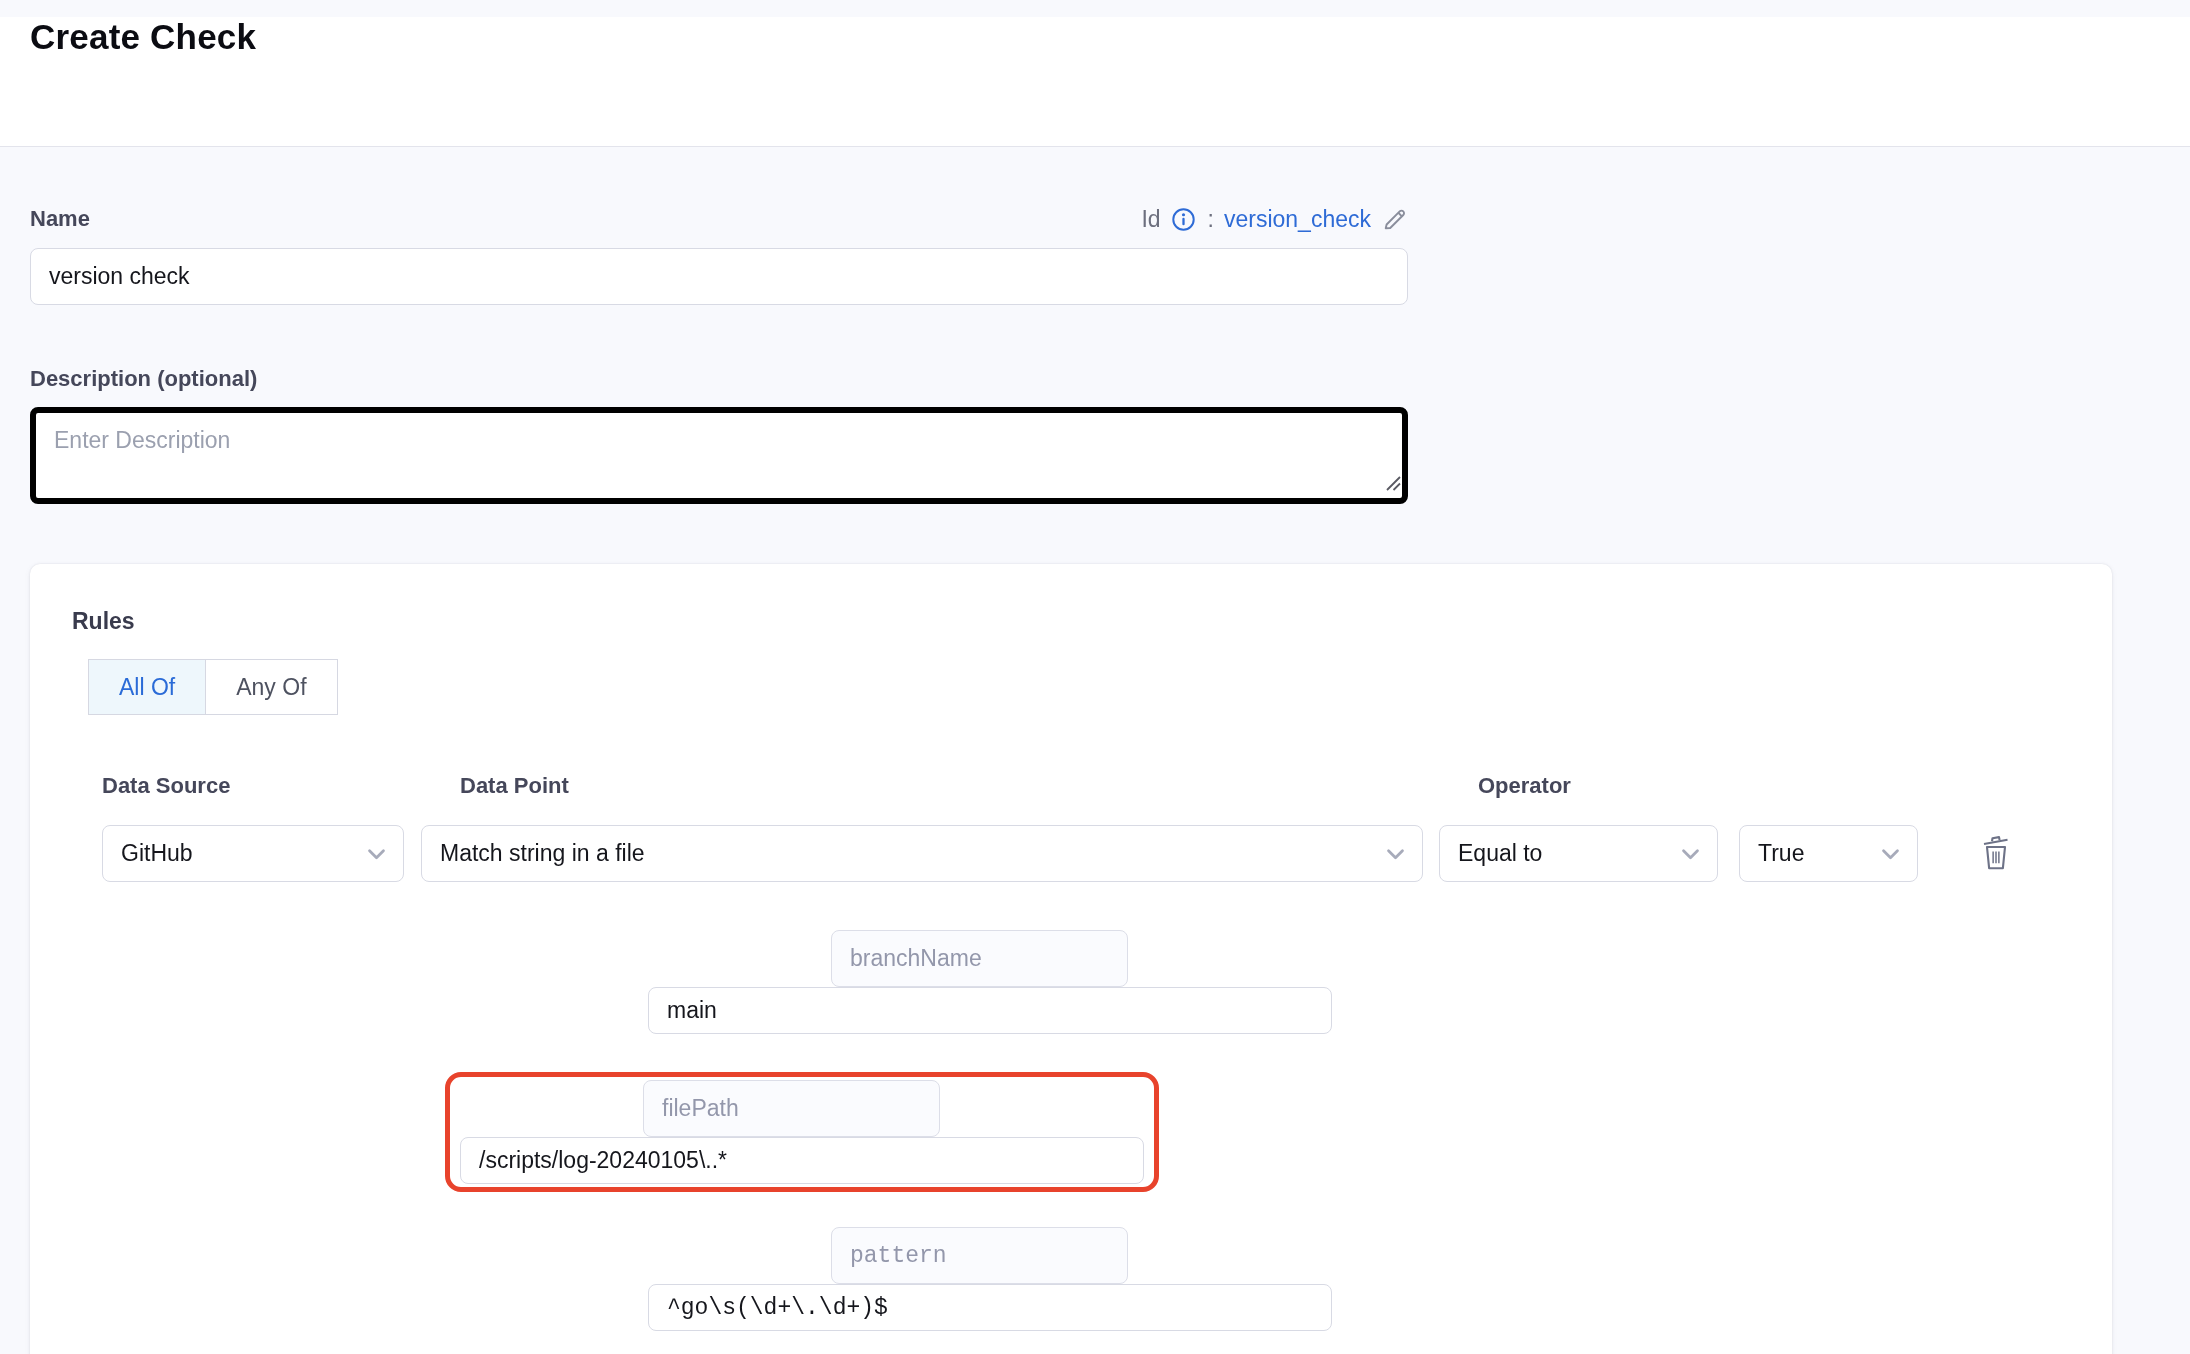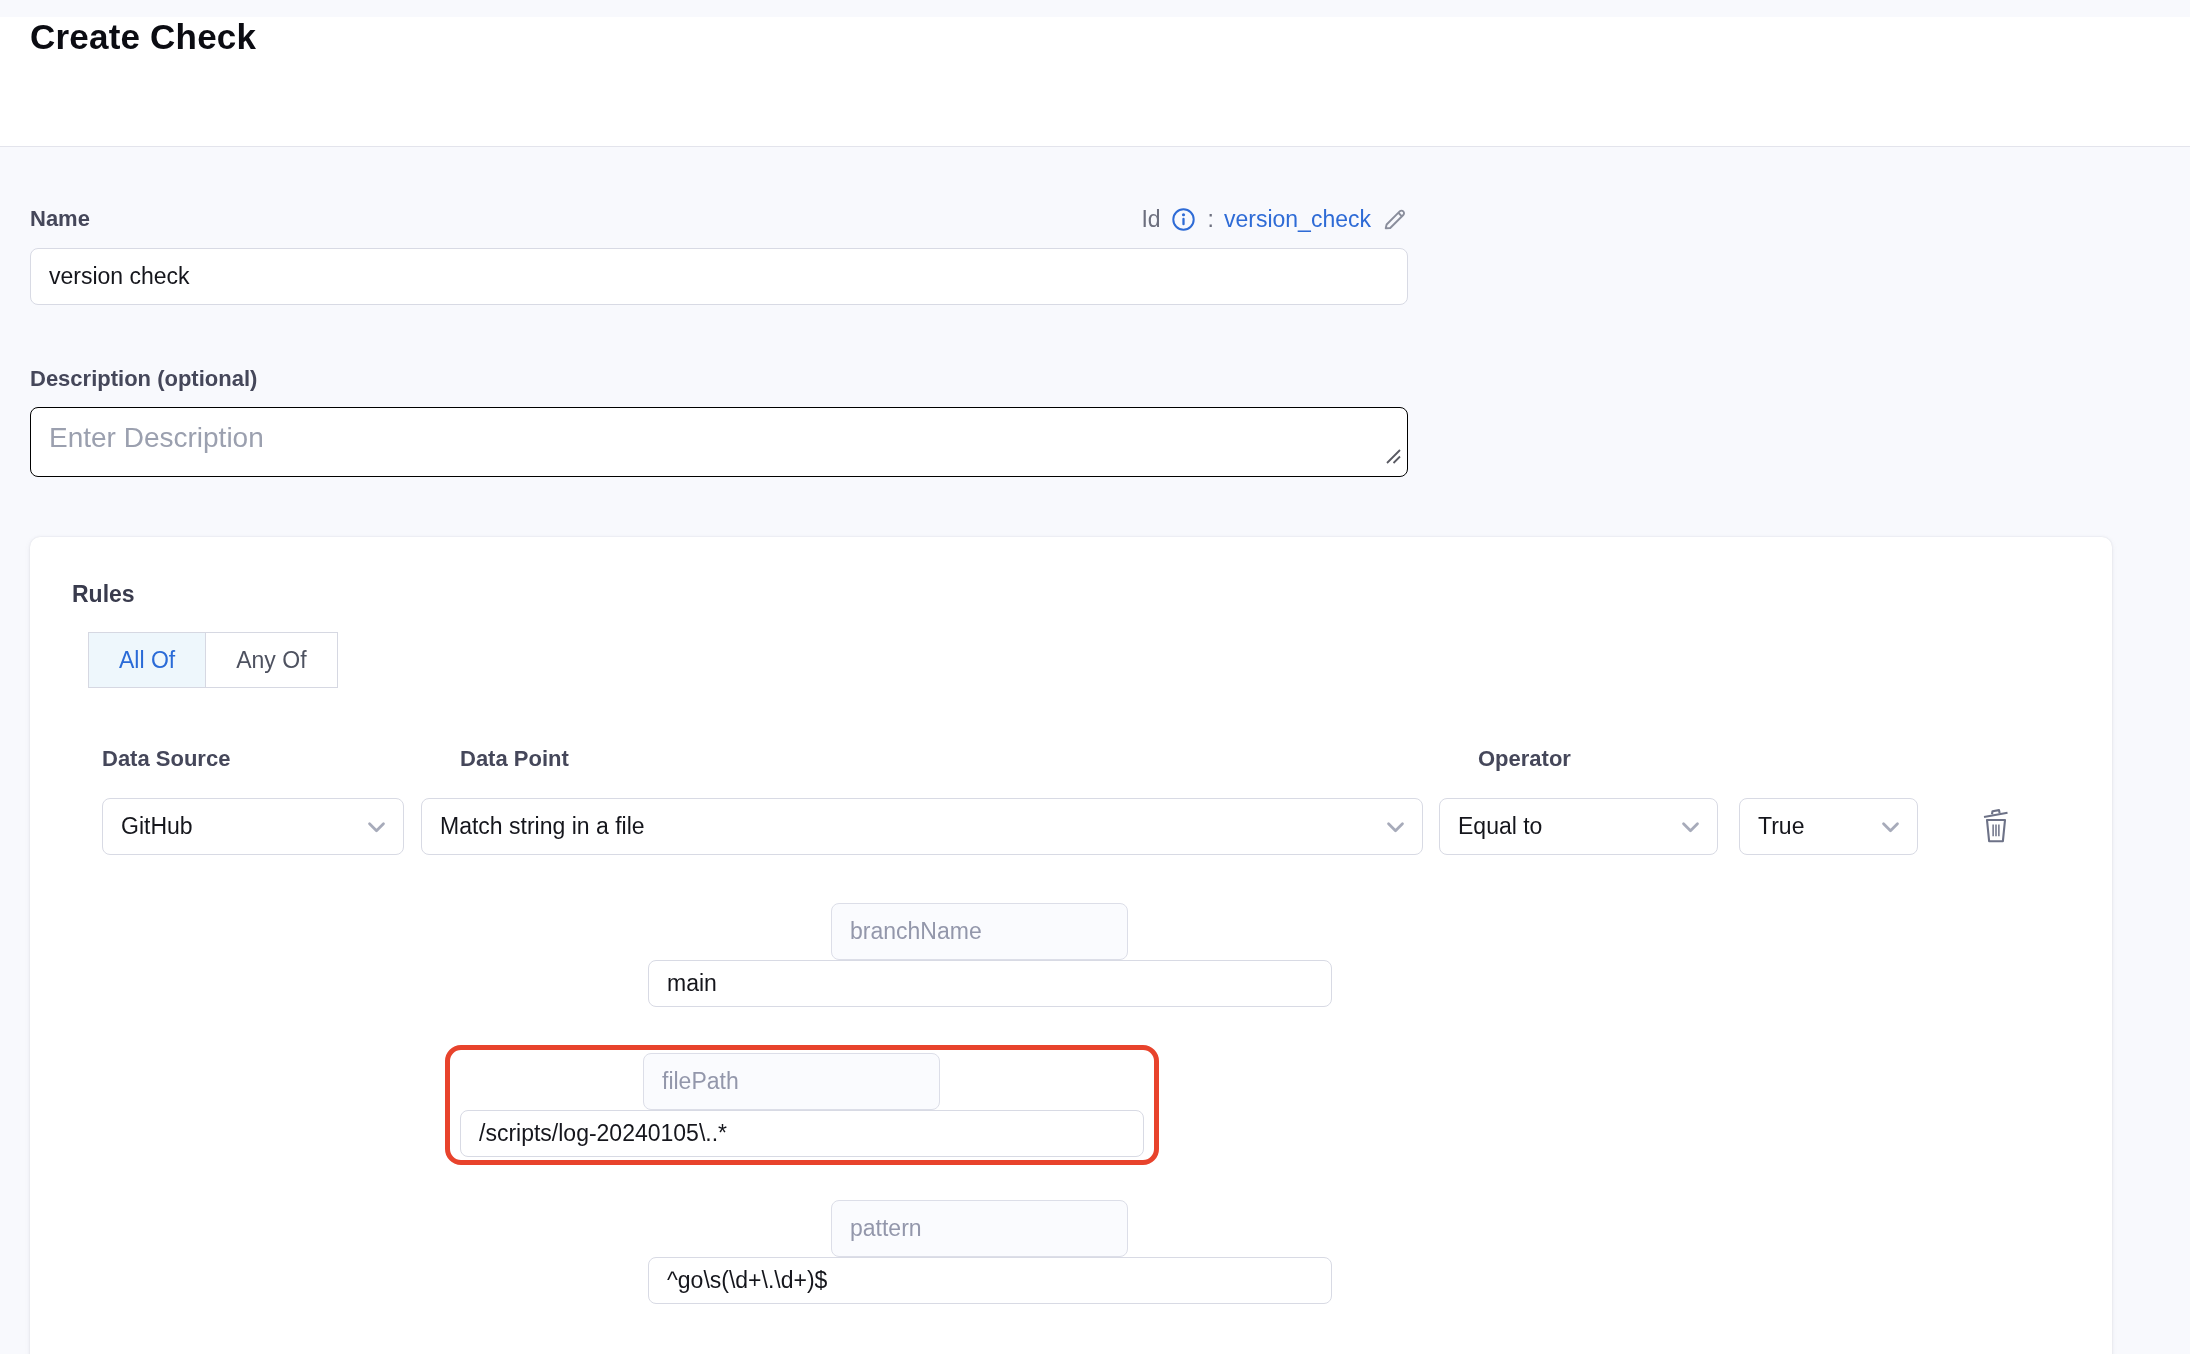--- a/index.html
+++ b/index.html
@@ -52,24 +52,24 @@
     width: 100%; height: 57px;
     border: 1px solid #d8dae4; border-radius: 8px;
     background: #fff;
     font-size: 23px; font-family: inherit; color: #15161c;
     padding: 0 18px; outline: none;
   }
 
   .desc-field { margin-top: 58px; }
   .textarea-wrap { position: relative; width: 1378px; }
   .desc-textarea {
-    width: 100%; height: 70px;
-    border: 1px solid #000000; border-radius: 8px;
+    width: 100%; height: 97px;
+    border: 6px solid #000000; border-radius: 8px;
     background: #fff;
-    font-size: 28px; font-family: inherit; color: #15161c;
+    font-size: 23px; font-family: inherit; color: #15161c;
     padding: 14px 18px; resize: none; outline: none; display: block;
   }
   .desc-textarea::placeholder { color: #9ba0af; }
   .resize-grip { position: absolute; right: 6px; bottom: 8px; cursor: nwse-resize; }
 
   
   .rules-card {
     margin-top: 60px;
     width: 2082px;
     background: #ffffff;
@@ -122,21 +122,21 @@
     border: 1px solid #d8dae4; border-radius: 8px; background: #fff;
     font-size: 23px; font-family: inherit; color: #15161c;
     padding: 0 18px; outline: none;
   }
   .highlight-wrap {
     display: inline-block;
     border: 5px solid #e8432c; border-radius: 16px;
     padding: 3px 10px;
     margin: 38px 0 0 -15px;
   }
-  .pattern-gap { margin-top: 35px; }
+  .pattern-gap { margin-top: 35px; font-family: Liberation Mono, monospace; }
 
   .add-rule {
     margin: 54px 0 0 13px;
     display: inline-flex; align-items: center; gap: 13px;
     color: #2e6bd6; font-size: 24px; font-weight: 700;
     background: none; border: none; font-family: inherit; cursor: pointer;
     padding: 0;
   }
 </style>
 </head>

